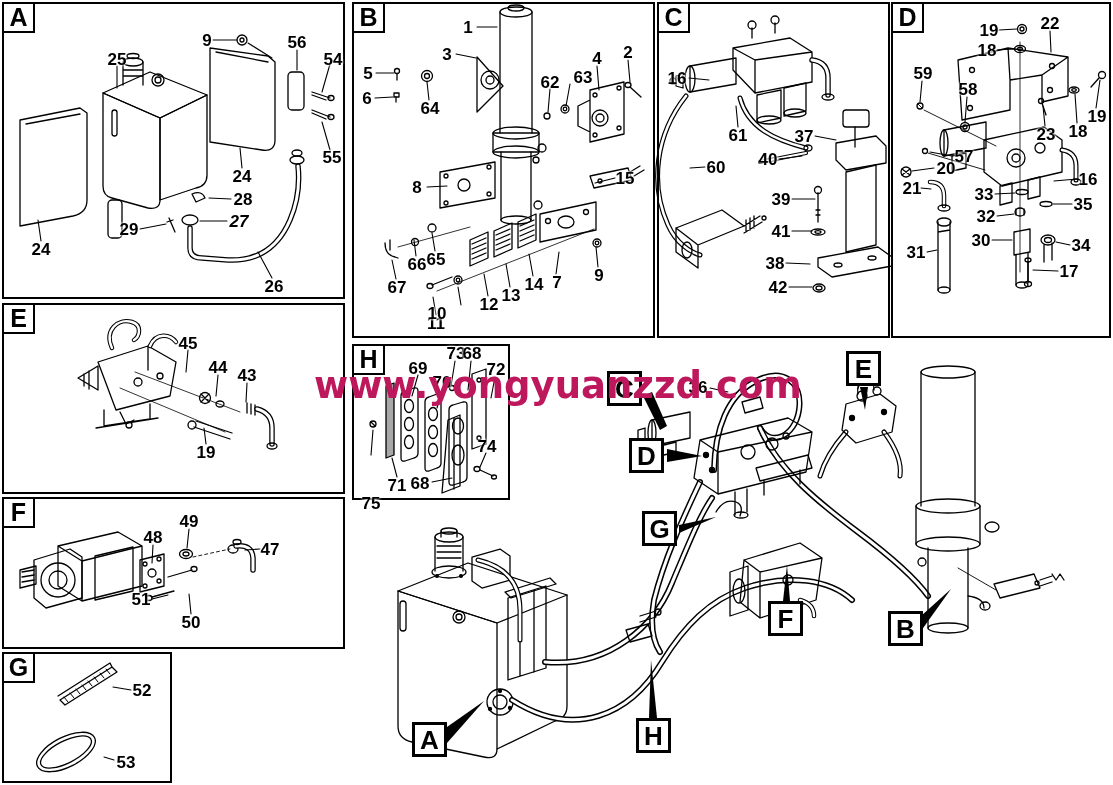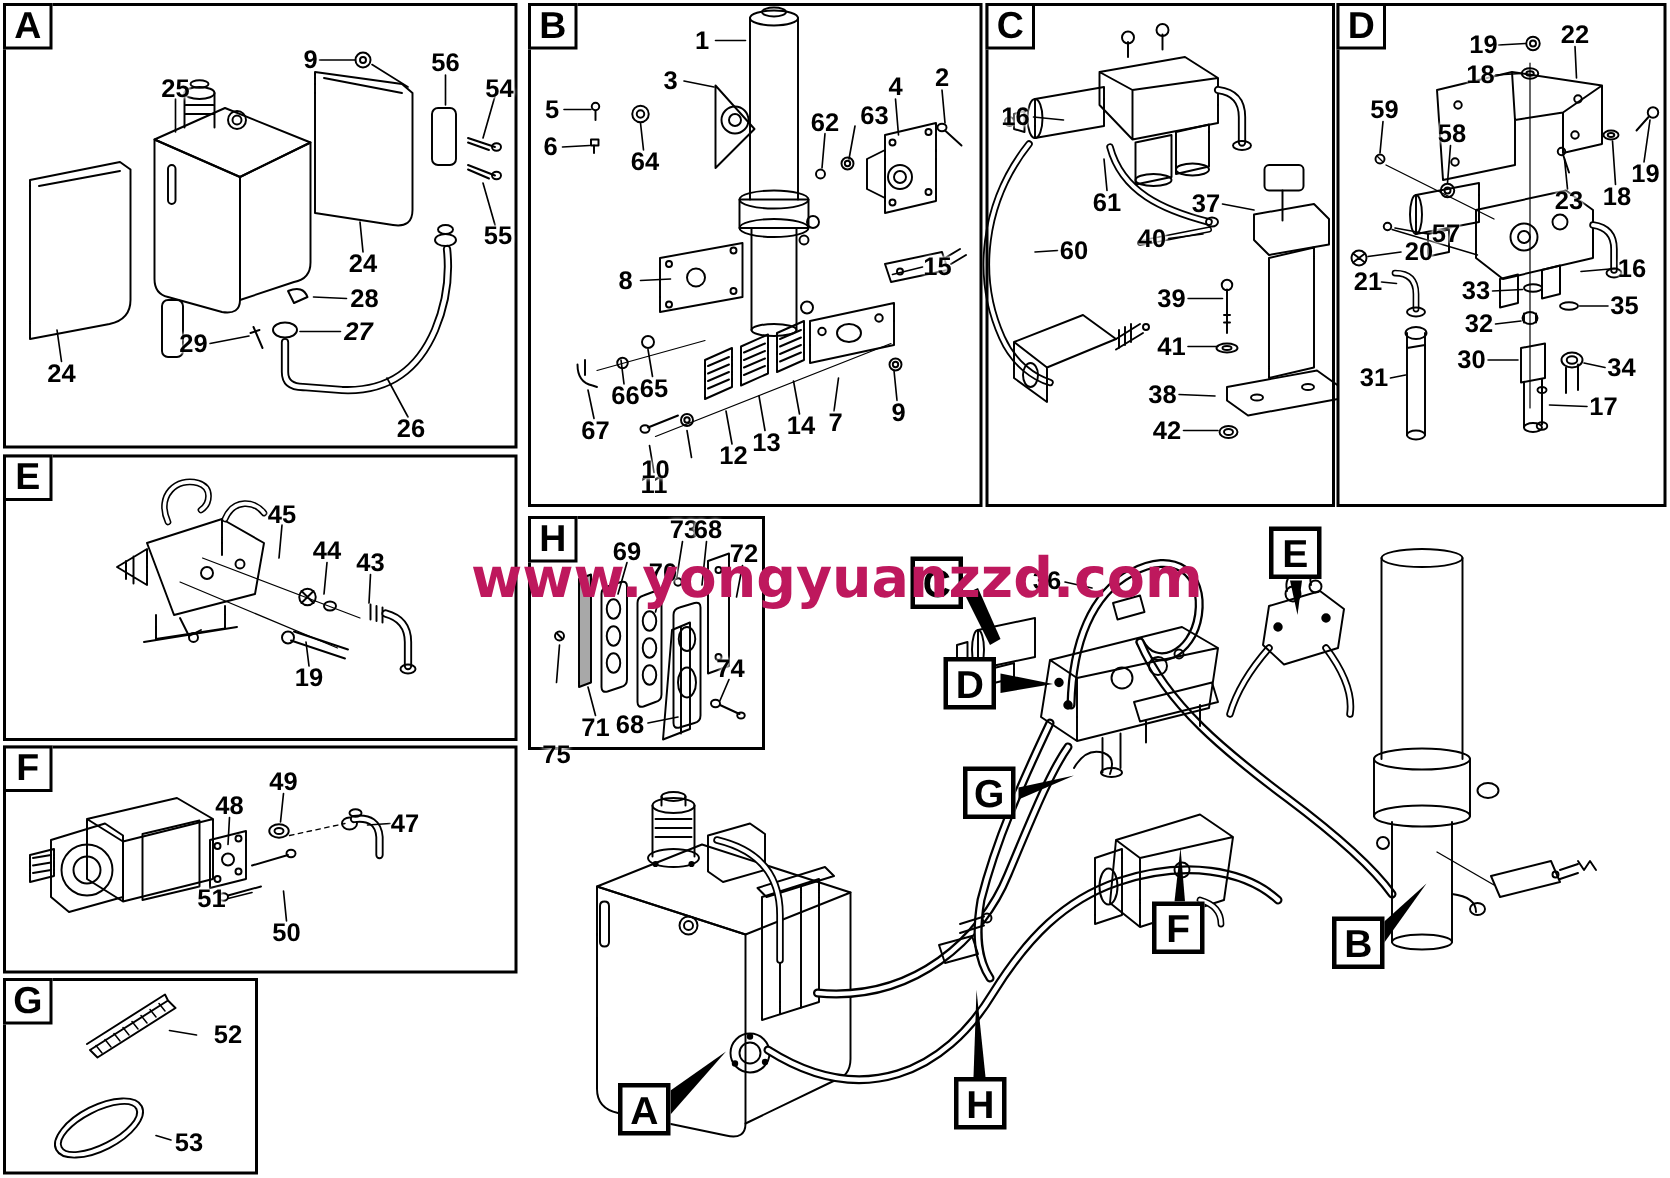--- a/index.html
+++ b/index.html
@@ -489,21 +489,21 @@
     <div class="part-num" style="left: 206px; top: 452px;">19</div>
     <div class="section-box" style="left: 2px; top: 497px; width: 343px; height: 152px;"></div>
     <div class="corner-label" style="left: 2px; top: 497px;">F</div>
     <div class="part-num" style="left: 153px; top: 537px;">48</div>
     <div class="part-num" style="left: 189px; top: 521px;">49</div>
     <div class="part-num" style="left: 270px; top: 549px;">47</div>
     <div class="part-num" style="left: 141px; top: 599px;">51</div>
     <div class="part-num" style="left: 191px; top: 622px;">50</div>
     <div class="section-box" style="left: 2px; top: 652px; width: 170px; height: 131px;"></div>
     <div class="corner-label" style="left: 2px; top: 652px;">G</div>
-    <div class="part-num" style="left: 152px; top: 690px;">52</div>
+    <div class="part-num" style="left: 142px; top: 690px;">52</div>
     <div class="part-num" style="left: 126px; top: 762px;">53</div>
     <div class="section-box" style="left: 352px; top: 344px; width: 158px; height: 156px;"></div>
     <div class="corner-label" style="left: 352px; top: 344px;">H</div>
     <div class="part-num" style="left: 418px; top: 368px;">69</div>
     <div class="part-num" style="left: 442px; top: 382px;">70</div>
     <div class="part-num" style="left: 456px; top: 353px;">73</div>
     <div class="part-num" style="left: 472px; top: 353px;">68</div>
     <div class="part-num" style="left: 496px; top: 369px;">72</div>
     <div class="part-num" style="left: 487px; top: 446px;">74</div>
     <div class="part-num" style="left: 371px; top: 463px; margin-top: 40px;">75</div>

